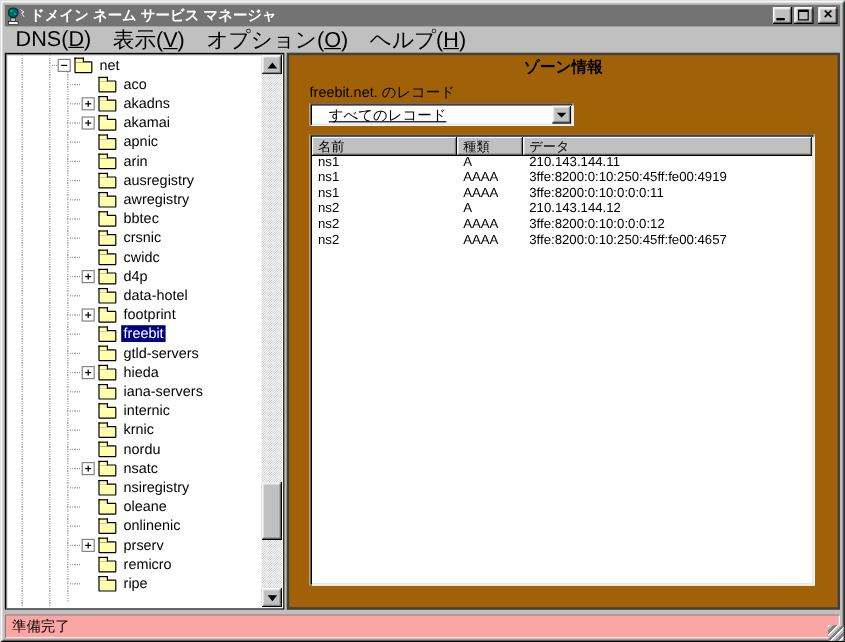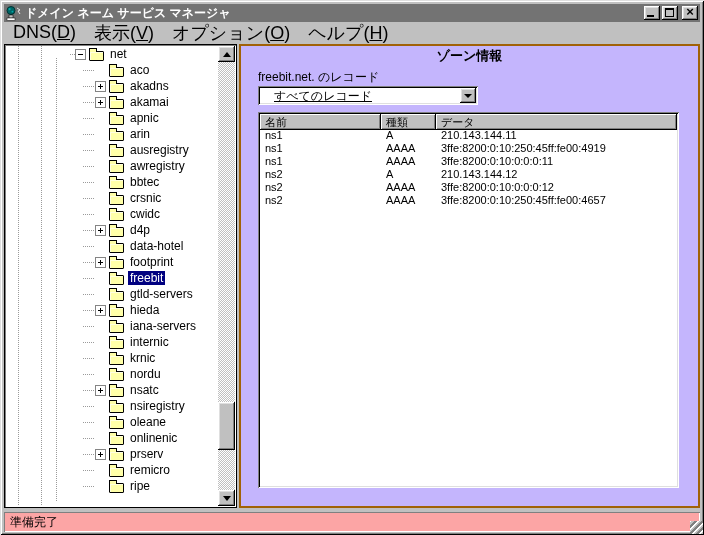--- a/index.html
+++ b/index.html
@@ -28,21 +28,21 @@
   
   .content{position:absolute;left:4px;top:44px;right:4px;bottom:27px;}
   
   .treepane{position:absolute;left:0;top:0;bottom:0;width:233px;background:#fff;border:1px solid #000;
     box-shadow:inset 1px 1px 0 #808080;}
   .treeview{position:absolute;left:1px;top:1px;bottom:1px;right:18px;overflow:hidden;}
   .vline{position:absolute;width:1px;background-image:repeating-linear-gradient(to bottom,#9a9a9a 0 1px,transparent 1px 2px);}
   .v1{left:12px;top:0;height:100%;}
   .v2{left:35px;top:0;height:100%;}
   .v3{left:50px;top:12px;height:444px;}
-  .trow{height:16px;display:flex;align-items:center;position:relative;font-size:12px;color:#000;white-space:nowrap;margin-left:27px;}
+  .trow{height:16px;display:flex;align-items:center;position:relative;font-size:12px;color:#000;white-space:nowrap;}
   .trow.root{padding-left:37px;}
   .trow.child{padding-left:50px;}
   .hline{width:12px;height:1px;background-image:repeating-linear-gradient(to right,#9a9a9a 0 1px,transparent 1px 2px);flex:0 0 auto;}
   .hline.sm{width:5px;}
   .ebox{width:11px;height:11px;background:#fff;border:1px solid #848484;position:relative;flex:0 0 auto;margin-right:3px;}
   .ebox::before{content:"";position:absolute;left:2px;top:4px;width:5px;height:1px;background:#000;}
   .ebox.plus::after{content:"";position:absolute;left:4px;top:2px;width:1px;height:5px;background:#000;}
   .esp{width:14px;flex:0 0 auto;}
   .folder{width:15px;height:10px;background:#ffffa8;border:1px solid #000;border-radius:1px;
     position:relative;flex:0 0 auto;margin-right:4px;margin-top:3px;
@@ -58,21 +58,21 @@
   .sb-btn{position:absolute;left:0;width:17px;height:16px;background:#c0c0c0;
     box-shadow:inset -1px -1px 0 #000, inset 1px 1px 0 #fff, inset -2px -2px 0 #808080, inset 2px 2px 0 #dfdfdf;
     display:flex;align-items:center;justify-content:center;}
   .sb-up{top:0;}
   .sb-down{bottom:0;}
   .tri-up{width:0;height:0;border-left:4px solid transparent;border-right:4px solid transparent;border-bottom:5px solid #000;}
   .tri-down{width:0;height:0;border-left:4px solid transparent;border-right:4px solid transparent;border-top:5px solid #000;}
   .sb-thumb{position:absolute;left:0;top:356px;width:17px;height:48px;background:#c0c0c0;
     box-shadow:inset -1px -1px 0 #000, inset 1px 1px 0 #fff, inset -2px -2px 0 #808080, inset 2px 2px 0 #dfdfdf;}
   
-  .zonepane{position:absolute;left:235px;top:0;right:0;bottom:0;background:#c4b5fd;border:2px solid #a16207;}
+  .zonepane{position:absolute;left:235px;top:0;right:0;bottom:0;background:#a16207;border:2px solid #404040;}
   .zone-title{position:absolute;top:1px;left:0;right:0;text-align:center;font-size:13px;font-weight:bold;color:#000;}
   .zone-label{position:absolute;left:17px;top:23px;font-size:12px;color:#000;}
   .combo{position:absolute;left:17px;top:40px;width:220px;height:19px;background:#fff;
     box-shadow:inset 1px 1px 0 #808080, inset -1px -1px 0 #fff, inset 2px 2px 0 #000, inset -2px -2px 0 #dfdfdf;}
   .combo-value{position:absolute;left:16px;top:2px;font-size:12px;color:#000;white-space:nowrap;text-decoration:underline;}
   .combo-btn{position:absolute;right:2px;top:2px;bottom:2px;width:16px;background:#c0c0c0;
     box-shadow:inset -1px -1px 0 #000, inset 1px 1px 0 #fff, inset -2px -2px 0 #808080, inset 2px 2px 0 #dfdfdf;
     display:flex;align-items:center;justify-content:center;}
   .tri-dn-sm{width:0;height:0;border-left:4px solid transparent;border-right:4px solid transparent;border-top:4px solid #000;}
   

